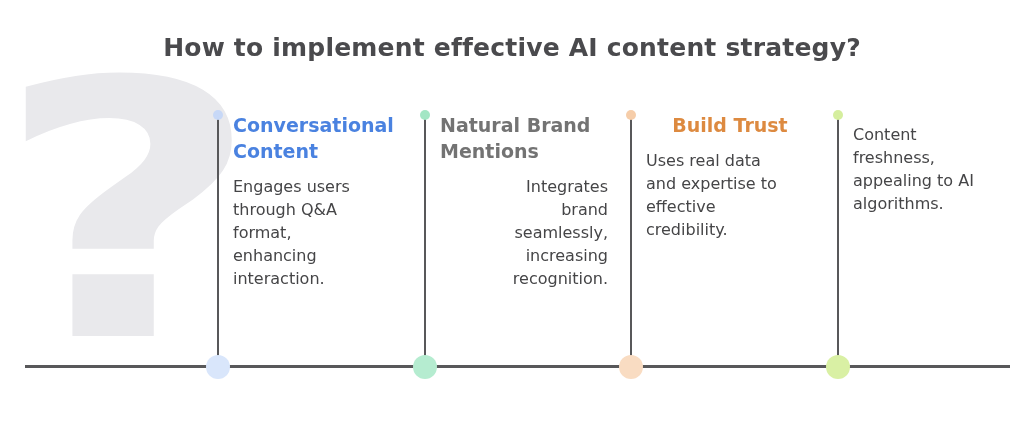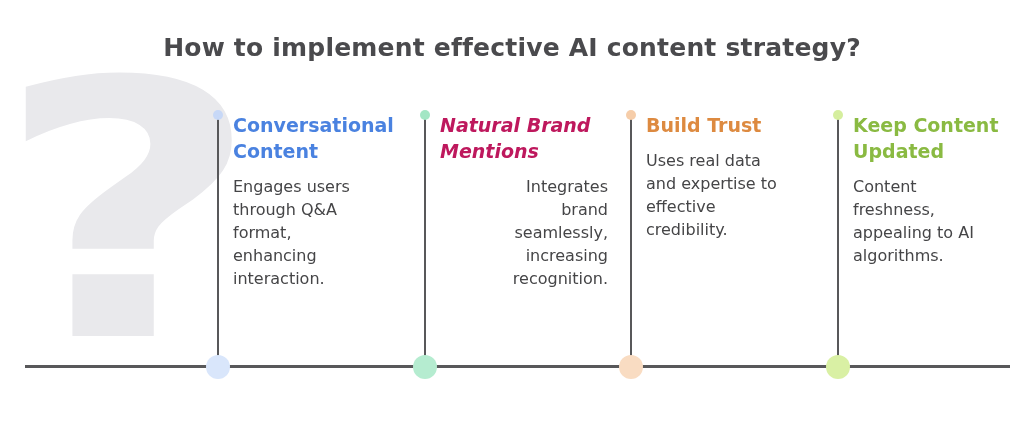--- a/index.html
+++ b/index.html
@@ -118,50 +118,48 @@
 enhancing
 interaction.</div>
     </div>
   </div>
 
   <div class="column" style="--x:425px">
     <div class="vline" style="background: rgb(88, 88, 90);"></div>
     <div class="dot-top" style="background: rgb(163, 230, 196);"></div>
     <div class="dot-bottom" style="background: rgb(181, 236, 208);"></div>
     <div class="col-text">
-      <div class="col-heading" style="color: #be185d; font-style: italic;">Natural Brand
+      <div class="col-heading" style="color: #737373;">Natural Brand
 Mentions</div>
       <div class="col-body" style="color: rgb(69, 69, 71); text-align: right;">Integrates
 brand
 seamlessly,
 increasing
 recognition.</div>
     </div>
   </div>
 
   <div class="column" style="--x:631px">
     <div class="vline" style="background: rgb(88, 88, 90);"></div>
     <div class="dot-top" style="background: rgb(246, 205, 169);"></div>
     <div class="dot-bottom" style="background: rgb(249, 220, 194);"></div>
     <div class="col-text">
-      <div class="col-heading" style="color: rgb(221, 138, 64);">Build Trust</div>
+      <div class="col-heading" style="color: rgb(221, 138, 64); text-align: center;">Build Trust</div>
       <div class="col-body" style="color: rgb(69, 69, 71);">Uses real data
 and expertise to
 effective
 credibility.</div>
     </div>
   </div>
 
   <div class="column" style="--x:838px">
     <div class="vline" style="background: rgb(88, 88, 90);"></div>
     <div class="dot-top" style="background: rgb(213, 238, 158);"></div>
     <div class="dot-bottom" style="background: rgb(217, 240, 164);"></div>
     <div class="col-text">
-      <div class="col-heading" style="color: rgb(138, 186, 66);">Keep Content
-Updated</div>
       <div class="col-body" style="color: rgb(69, 69, 71);">Content
 freshness,
 appealing to AI
 algorithms.</div>
     </div>
   </div>
 
 </div>
 
 </body></html>

